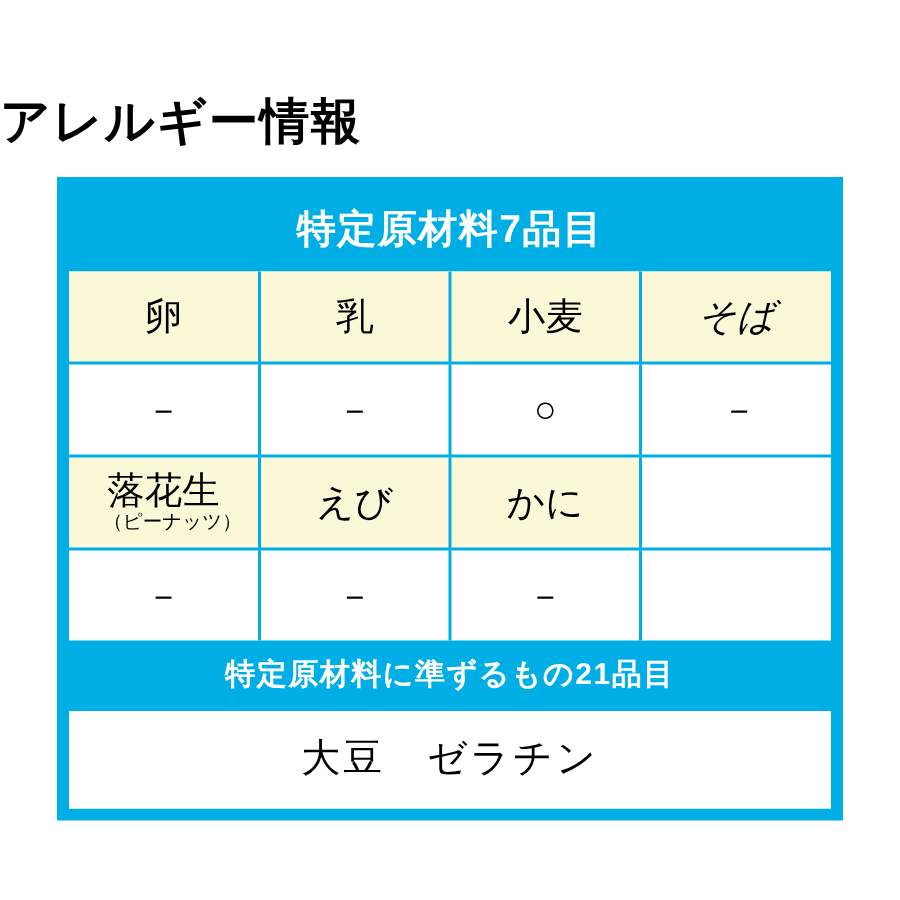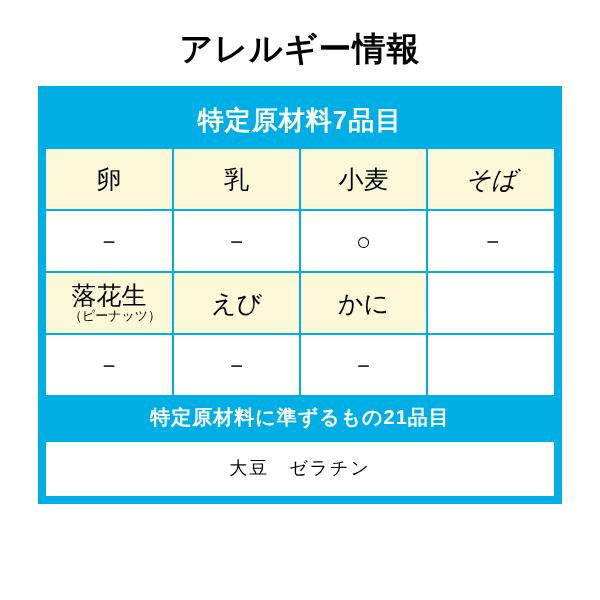--- a/index.html
+++ b/index.html
@@ -14,26 +14,27 @@
     color: #000000;
     overflow: hidden;
   }
   .page {
     position: relative;
     width: 600px;
     height: 600px;
     box-sizing: border-box;
   }
   .title {
-    text-align: center;
+    text-align: left;
     font-size: 33px;
     font-weight: bold;
     letter-spacing: 1px;
     padding-top: 27px;
     color: #000000;
+    margin-top: 32px;
   }
   .card {
     position: absolute;
     left: 38px;
     top: 86px;
     width: 524px;
     box-sizing: border-box;
     border: 8px solid #00aee6;
     background: #ffffff;
   }
@@ -93,21 +94,21 @@
     font-size: 13px;
     line-height: 1.1;
     margin-top: 1px;
     margin-left: 12px;
   }
   .blank-cell {
     background: #ffffff;
   }
   .footer-row {
     text-align: center;
-    font-size: 18px;
+    font-size: 26px;
     padding: 14px 0 16px 0;
     background: #ffffff;
     letter-spacing: 2px;
   }
   .circle-mark {
     font-size: 25px;
   }
   .dash-mark {
     font-size: 24px;
   }

